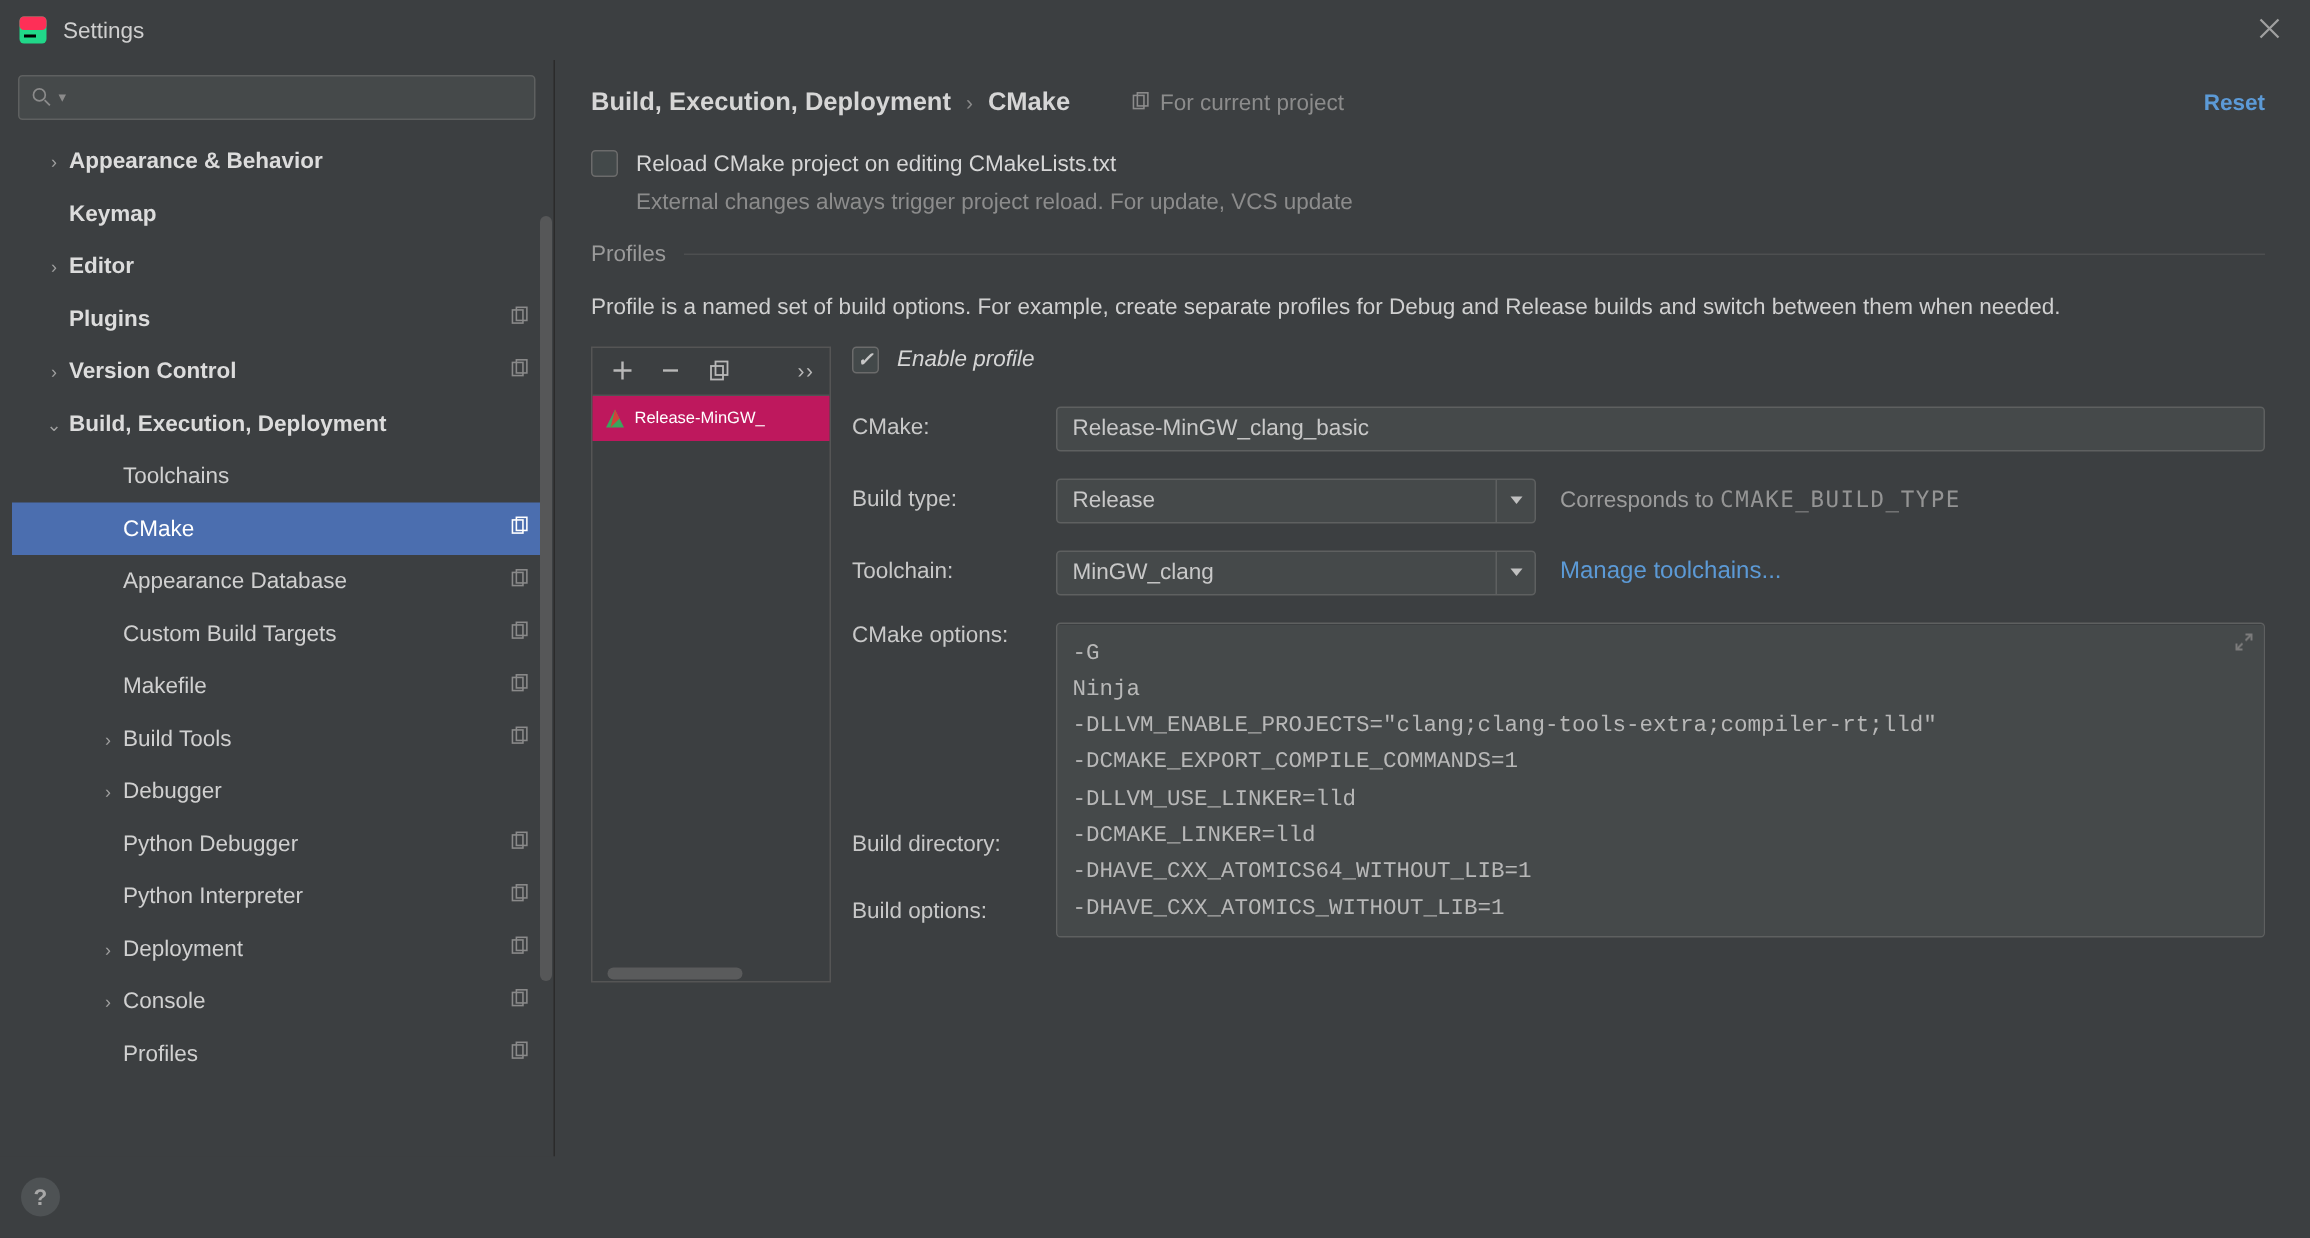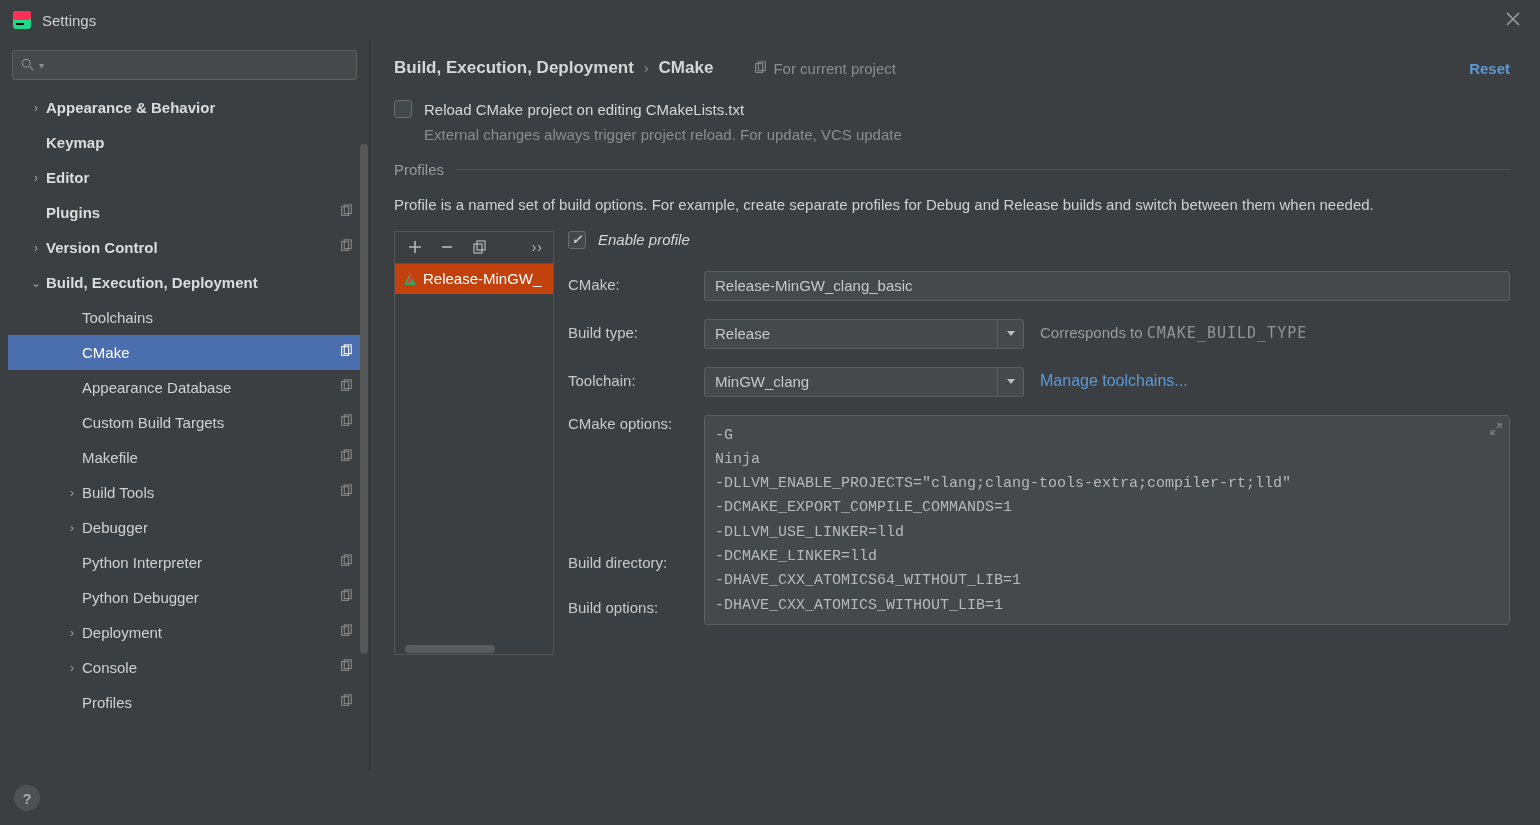--- a/index.html
+++ b/index.html
@@ -48,21 +48,21 @@
 
   .section-desc { color:#d0d0d0; font-size:15px; line-height:1.5; margin-bottom:14px; }
 
   .profiles-row { display:flex; align-items:flex-start; gap:14px; }
   .profiles-panel { width:160px; border:1px solid #555; background:#3c3f41; display:flex; flex-direction:column; }
   .profiles-toolbar { height:32px; display:flex; align-items:center; gap:4px; padding:0 6px; border-bottom:1px solid #515354; }
   .tb-btn { width:28px; height:24px; display:flex; align-items:center; justify-content:center; color:#b8b8b8; cursor:pointer; border-radius:3px; }
   .tb-btn svg { width:14px; height:14px; fill:#b8b8b8; }
   .tb-more { color:#b8b8b8; font-size:14px; letter-spacing:1px; cursor:pointer; padding:0 4px; }
   .profile-list { flex:1; min-height:380px; }
-  .profile-item { height:30px; display:flex; align-items:center; gap:6px; padding:0 8px; background:#c2410c; color:#fff; font-size:15px; white-space:nowrap; overflow:hidden; }
+  .profile-item { height:30px; display:flex; align-items:center; gap:6px; padding:0 8px; background:#be185d; color:#fff; font-size:11px; white-space:nowrap; overflow:hidden; }
   .profile-item .picon { width:14px; height:14px; }
   .hscroll { height:10px; display:flex; align-items:center; }
   .hscroll .thumb { width:90px; height:8px; background:#5a5b5c; border-radius:4px; margin-left:10px; }
 
   .form { flex:1; display:flex; flex-direction:column; gap:18px; }
   .form-row { display:flex; align-items:flex-start; gap:16px; }
   .form-row .flabel { width:120px; color:#c8c8c8; font-size:15px; padding-top:5px; }
   .finput { flex:1; height:30px; background:#45494a; border:1px solid #5e6060; border-radius:3px; color:#c8c8c8; padding:0 10px; font-size:15px; outline:none; }
   .fselect { width:320px; height:30px; background:#45494a; border:1px solid #5e6060; border-radius:3px; color:#c8c8c8; padding:0 10px; font-size:15px; display:flex; align-items:center; justify-content:space-between; cursor:pointer; position:relative; }
   .fselect .arrow-box { width:26px; height:28px; border-left:1px solid #5e6060; display:flex; align-items:center; justify-content:center; margin-right:-10px; }
@@ -189,29 +189,29 @@
                 <rect x="3" y="3" width="8" height="10" fill="none" stroke="currentColor" stroke-width="1.2"></rect>
                 <rect x="6" y="1" width="8" height="10" fill="none" stroke="currentColor" stroke-width="1.2"></rect>
               </svg></span>
           </div>
           <div class="tree-item depth1">
             <span class="chev">›</span>
             <span class="lbl">Debugger</span>
           </div>
           <div class="tree-item depth1">
             <span class="chev"></span>
+            <span class="lbl">Python Debugger</span>
+            <span class="cfg-icon"><svg width="14" height="14" viewBox="0 0 16 16">
+                <rect x="3" y="3" width="8" height="10" fill="none" stroke="currentColor" stroke-width="1.2"></rect>
+                <rect x="6" y="1" width="8" height="10" fill="none" stroke="currentColor" stroke-width="1.2"></rect>
+              </svg></span>
+          </div>
+          <div class="tree-item depth1">
+            <span class="chev"></span>
             <span class="lbl">Python Interpreter</span>
-            <span class="cfg-icon"><svg width="14" height="14" viewBox="0 0 16 16">
-                <rect x="3" y="3" width="8" height="10" fill="none" stroke="currentColor" stroke-width="1.2"></rect>
-                <rect x="6" y="1" width="8" height="10" fill="none" stroke="currentColor" stroke-width="1.2"></rect>
-              </svg></span>
-          </div>
-          <div class="tree-item depth1">
-            <span class="chev"></span>
-            <span class="lbl">Python Debugger</span>
             <span class="cfg-icon"><svg width="14" height="14" viewBox="0 0 16 16">
                 <rect x="3" y="3" width="8" height="10" fill="none" stroke="currentColor" stroke-width="1.2"></rect>
                 <rect x="6" y="1" width="8" height="10" fill="none" stroke="currentColor" stroke-width="1.2"></rect>
               </svg></span>
           </div>
           <div class="tree-item depth1">
             <span class="chev">›</span>
             <span class="lbl">Deployment</span>
             <span class="cfg-icon"><svg width="14" height="14" viewBox="0 0 16 16">
                 <rect x="3" y="3" width="8" height="10" fill="none" stroke="currentColor" stroke-width="1.2"></rect>

